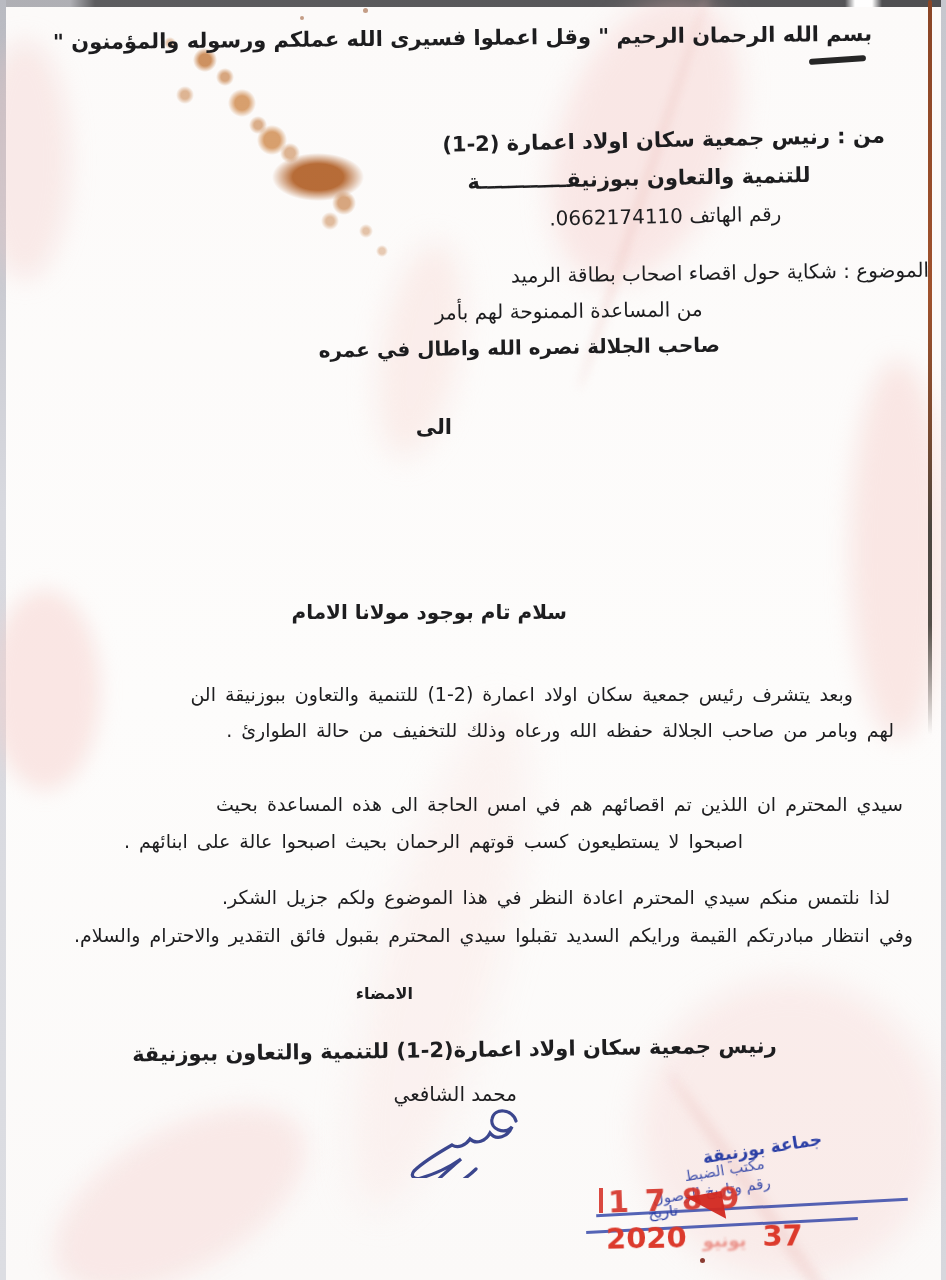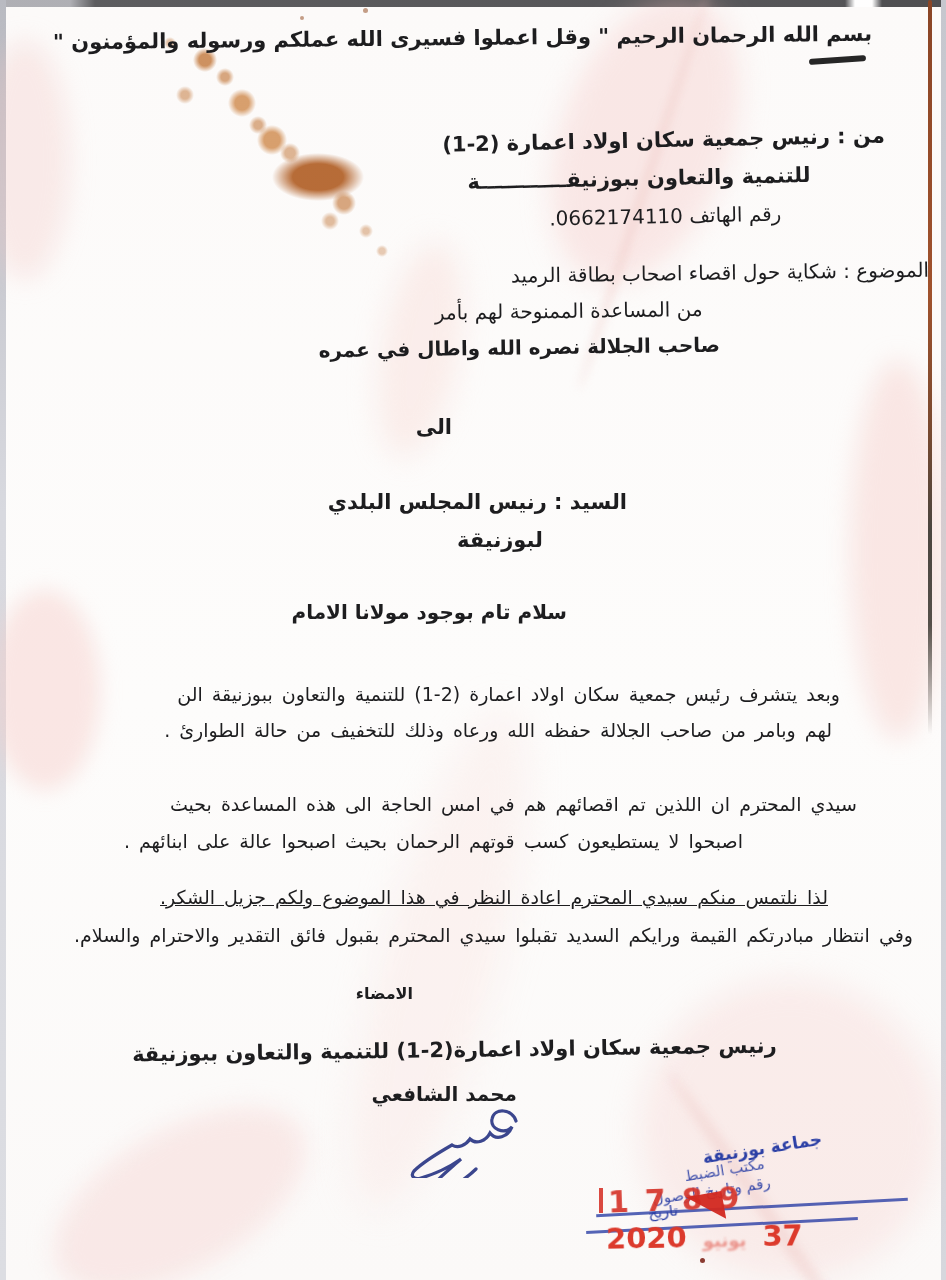--- a/index.html
+++ b/index.html
@@ -62,35 +62,35 @@
   .from-block{top:121px;right:60px;font-size:21px;font-weight:bold;line-height:38px;text-align:right;transform:rotate(-1.2deg);}
   .from-block .l2{margin-right:75px;}
   .from-block .l3{margin-right:105px;font-weight:normal;font-size:20px;}
   .subject-block{top:256px;right:16px;font-size:20px;line-height:36px;text-align:right;transform:rotate(-0.8deg);}
   .subject-block .l2{margin-right:227px;}
   .subject-block .l3{margin-right:210px;font-weight:bold;}
   .to-label{top:415px;right:494px;font-size:21px;font-weight:bold;}
   .recipient-block{top:483px;right:319px;font-size:21px;font-weight:bold;line-height:38px;text-align:right;}
   .recipient-block .l2{margin-right:84px;}
   .salutation{top:600px;right:379px;font-size:20px;font-weight:bold;}
-  .body-p{right:16px;font-size:19px;line-height:36px;text-align:center;word-spacing:3px;}
+  .body-p{right:16px;font-size:19px;line-height:36px;text-align:right;word-spacing:3px;}
   .body-p div{white-space:nowrap;}
   .p1{top:676px;}
   .p1 .l1{margin-right:77px;}
   .p1 .l2{margin-right:17px;}
-  .p1 .l3{margin-right:98px;}
+  .p1 .l3{margin-right:36px;}
   .p2{top:786px;line-height:37px;}
   .p2 .l1{margin-right:27px;}
   .p2 .l2{margin-right:187px;}
   .p3{top:878px;line-height:38px;}
-  .p3 .l1{margin-right:16px;text-decoration:underline;}
+  .p3 .l1{margin-right:40px;}
   .p3 .l2{margin-right:17px;}
   .sig-label{top:984px;right:533px;font-size:16px;font-weight:bold;}
   .signer-title{top:1038px;right:169px;font-size:21px;font-weight:bold;transform:rotate(-0.8deg);}
-  .signer-name{top:1082px;right:429px;font-size:20px;font-weight:bold;}
+  .signer-name{top:1082px;right:429px;font-size:20px;font-weight:normal;}
   .signature-svg{position:absolute;left:398px;top:1103px;}
   
   .hand{position:absolute;white-space:nowrap;color:#2b3fa5;filter:blur(.4px);}
   .st-commune{left:702px;top:1138px;font-size:17px;font-weight:bold;transform:rotate(-9deg);}
   .st-office{left:684px;top:1161px;font-size:15px;transform:rotate(-9deg);opacity:.88;}
   .st-ref{left:652px;top:1182px;font-size:15px;transform:rotate(-8deg);opacity:.92;}
   .st-datelabel{left:648px;top:1203px;font-size:15px;transform:rotate(-7deg);}
   .blue-line{position:absolute;height:3px;background:#2b3fa5;opacity:.8;}
   .bl-a{left:596px;top:1206px;width:312px;transform:rotate(-3deg);}
   .bl-b{left:586px;top:1224px;width:272px;transform:rotate(-3deg);}
@@ -138,24 +138,20 @@
   </div>
 
   <div class="t subject-block">
     <div class="l1">الموضوع :  شكاية  حول اقصاء اصحاب بطاقة الرميد</div>
     <div class="l2">من المساعدة الممنوحة لهم بأمر</div>
     <div class="l3">صاحب الجلالة نصره الله واطال في عمره</div>
   </div>
 
   <div class="t to-label">الى</div>
 
-  <div class="t recipient-block">
-    <div class="l1">السيد : رنيس المجلس البلدي</div>
-    <div class="l2">لبوزنيقة</div>
-  </div>
 
   <div class="t salutation">سلام تام بوجود مولانا الامام</div>
 
   <div class="t body-p p1">
     <div class="l1">وبعد  يتشرف رئيس  جمعية سكان  اولاد اعمارة (2-1) للتنمية والتعاون ببوزنيقة الن</div>
     <div class="l3">لهم  وبامر من صاحب الجلالة حفظه الله ورعاه وذلك  للتخفيف  من حالة الطوارئ .</div>
   </div>
 
   <div class="t body-p p2">
     <div class="l1">سيدي   المحترم ان اللذين تم اقصائهم هم في امس الحاجة  الى هذه المساعدة  بحيث</div>

